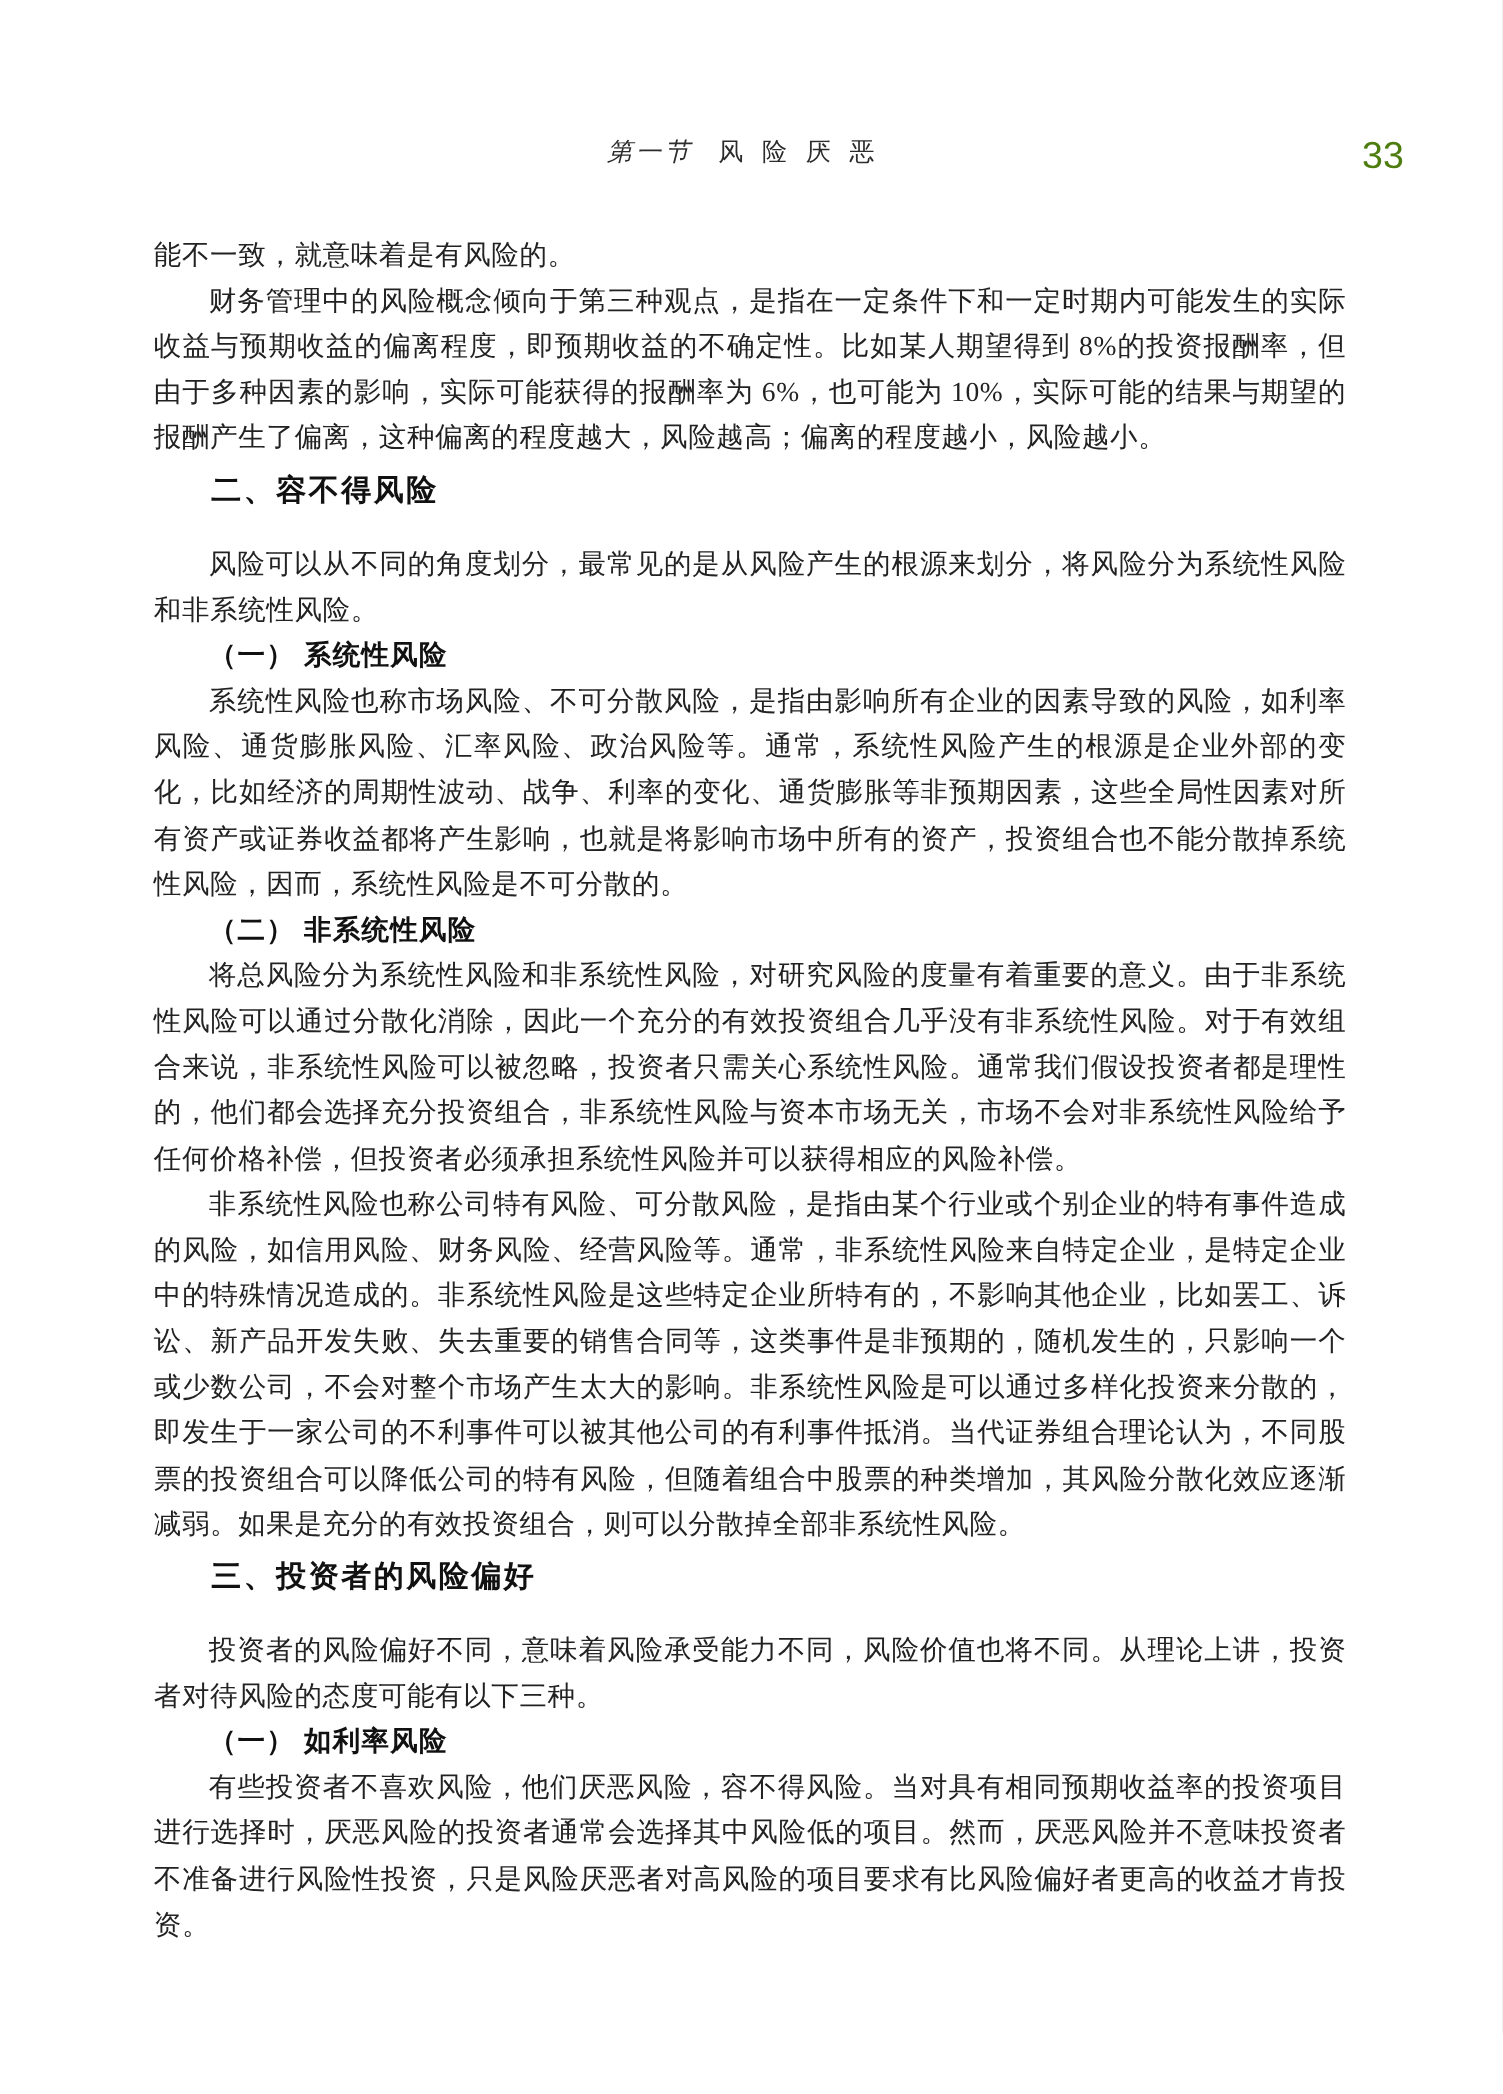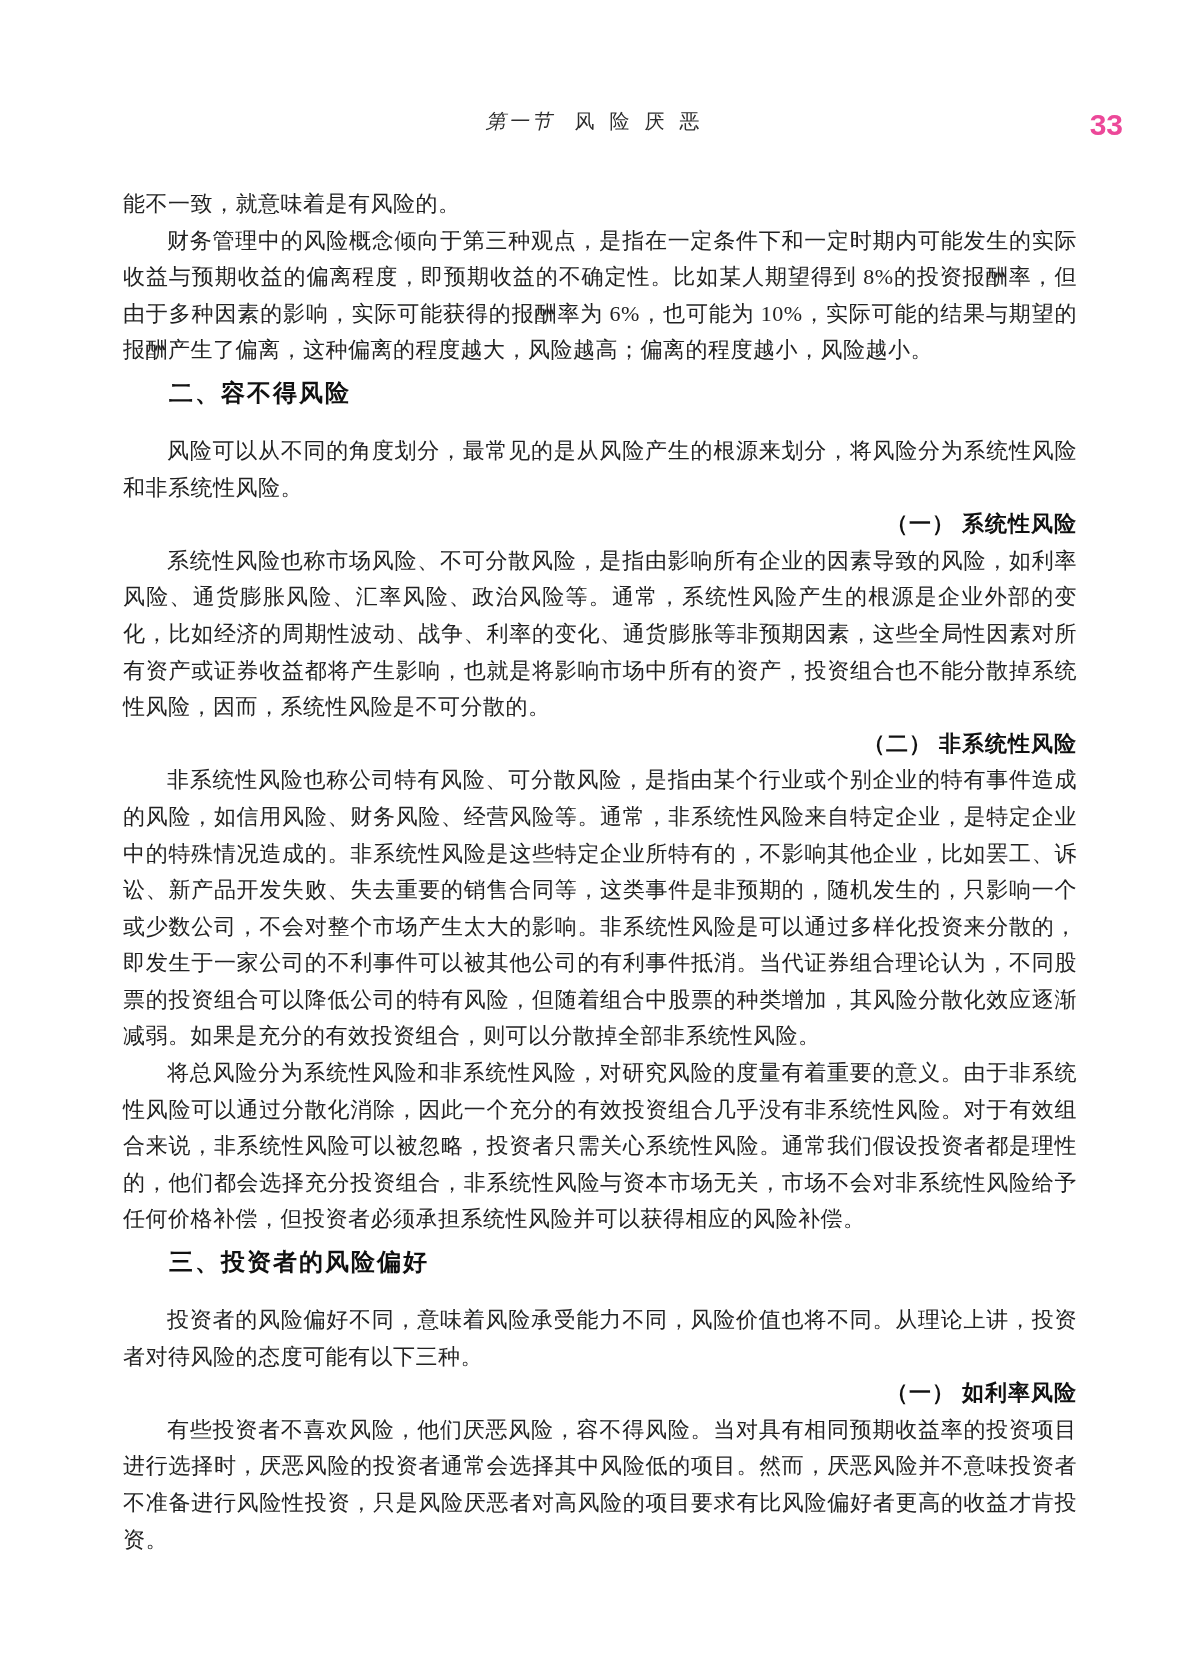--- a/index.html
+++ b/index.html
@@ -39,22 +39,22 @@
   .sec-title {
     margin-left: 20px;
     letter-spacing: 15px;
   }
   .page-number {
     position: absolute;
     top: 0px;
     right: -46px;
     font-family: "Liberation Sans", "DejaVu Sans", sans-serif;
     font-size: 30px;
-    font-weight: 700;
-    color: #ec4899;
+    font-weight: 400;
+    color: #4d7c0f;
     line-height: 34px;
   }
   
   .body-text {
     position: absolute;
     left: 123px;
     top: 186px;
     width: 954px;
     font-size: 22px;
     line-height: 36.6px;
@@ -81,21 +81,21 @@
   }
   .heading-l2 {
     margin: 0;
     padding-left: 44px;
     font-family: "Liberation Sans", "DejaVu Sans", sans-serif;
     font-size: 22px;
     font-weight: 700;
     color: #111111;
     line-height: 36.6px;
     letter-spacing: 1px;
-    text-align: right;
+    text-align: left;
   }
 </style>
 </head>
 <body>
 
 <div class="page">
 
   <header class="running-header">
     <div class="header-title">
       <span class="sec-label">第一节</span><span class="sec-title">风险厌恶</span>
@@ -107,22 +107,22 @@
     <p class="para no-indent">能不一致，就意味着是有风险的。</p>
     <p class="para">财务管理中的风险概念倾向于第三种观点，是指在一定条件下和一定时期内可能发生的实际收益与预期收益的偏离程度，即预期收益的不确定性。比如某人期望得到 8%的投资报酬率，但由于多种因素的影响，实际可能获得的报酬率为 6%，也可能为 10%，实际可能的结果与期望的报酬产生了偏离，这种偏离的程度越大，风险越高；偏离的程度越小，风险越小。</p>
 
     <h2 class="heading-l1">二、容不得风险</h2>
     <p class="para">风险可以从不同的角度划分，最常见的是从风险产生的根源来划分，将风险分为系统性风险和非系统性风险。</p>
 
     <h3 class="heading-l2">（一） 系统性风险</h3>
     <p class="para">系统性风险也称市场风险、不可分散风险，是指由影响所有企业的因素导致的风险，如利率风险、通货膨胀风险、汇率风险、政治风险等。通常，系统性风险产生的根源是企业外部的变化，比如经济的周期性波动、战争、利率的变化、通货膨胀等非预期因素，这些全局性因素对所有资产或证券收益都将产生影响，也就是将影响市场中所有的资产，投资组合也不能分散掉系统性风险，因而，系统性风险是不可分散的。</p>
 
     <h3 class="heading-l2">（二） 非系统性风险</h3>
+    <p class="para">将总风险分为系统性风险和非系统性风险，对研究风险的度量有着重要的意义。由于非系统性风险可以通过分散化消除，因此一个充分的有效投资组合几乎没有非系统性风险。对于有效组合来说，非系统性风险可以被忽略，投资者只需关心系统性风险。通常我们假设投资者都是理性的，他们都会选择充分投资组合，非系统性风险与资本市场无关，市场不会对非系统性风险给予任何价格补偿，但投资者必须承担系统性风险并可以获得相应的风险补偿。</p>
     <p class="para">非系统性风险也称公司特有风险、可分散风险，是指由某个行业或个别企业的特有事件造成的风险，如信用风险、财务风险、经营风险等。通常，非系统性风险来自特定企业，是特定企业中的特殊情况造成的。非系统性风险是这些特定企业所特有的，不影响其他企业，比如罢工、诉讼、新产品开发失败、失去重要的销售合同等，这类事件是非预期的，随机发生的，只影响一个或少数公司，不会对整个市场产生太大的影响。非系统性风险是可以通过多样化投资来分散的，即发生于一家公司的不利事件可以被其他公司的有利事件抵消。当代证券组合理论认为，不同股票的投资组合可以降低公司的特有风险，但随着组合中股票的种类增加，其风险分散化效应逐渐减弱。如果是充分的有效投资组合，则可以分散掉全部非系统性风险。</p>
-    <p class="para">将总风险分为系统性风险和非系统性风险，对研究风险的度量有着重要的意义。由于非系统性风险可以通过分散化消除，因此一个充分的有效投资组合几乎没有非系统性风险。对于有效组合来说，非系统性风险可以被忽略，投资者只需关心系统性风险。通常我们假设投资者都是理性的，他们都会选择充分投资组合，非系统性风险与资本市场无关，市场不会对非系统性风险给予任何价格补偿，但投资者必须承担系统性风险并可以获得相应的风险补偿。</p>
 
     <h2 class="heading-l1">三、投资者的风险偏好</h2>
     <p class="para">投资者的风险偏好不同，意味着风险承受能力不同，风险价值也将不同。从理论上讲，投资者对待风险的态度可能有以下三种。</p>
 
     <h3 class="heading-l2">（一） 如利率风险</h3>
     <p class="para">有些投资者不喜欢风险，他们厌恶风险，容不得风险。当对具有相同预期收益率的投资项目进行选择时，厌恶风险的投资者通常会选择其中风险低的项目。然而，厌恶风险并不意味投资者不准备进行风险性投资，只是风险厌恶者对高风险的项目要求有比风险偏好者更高的收益才肯投资。</p>
   </main>
 
 </div>
 

